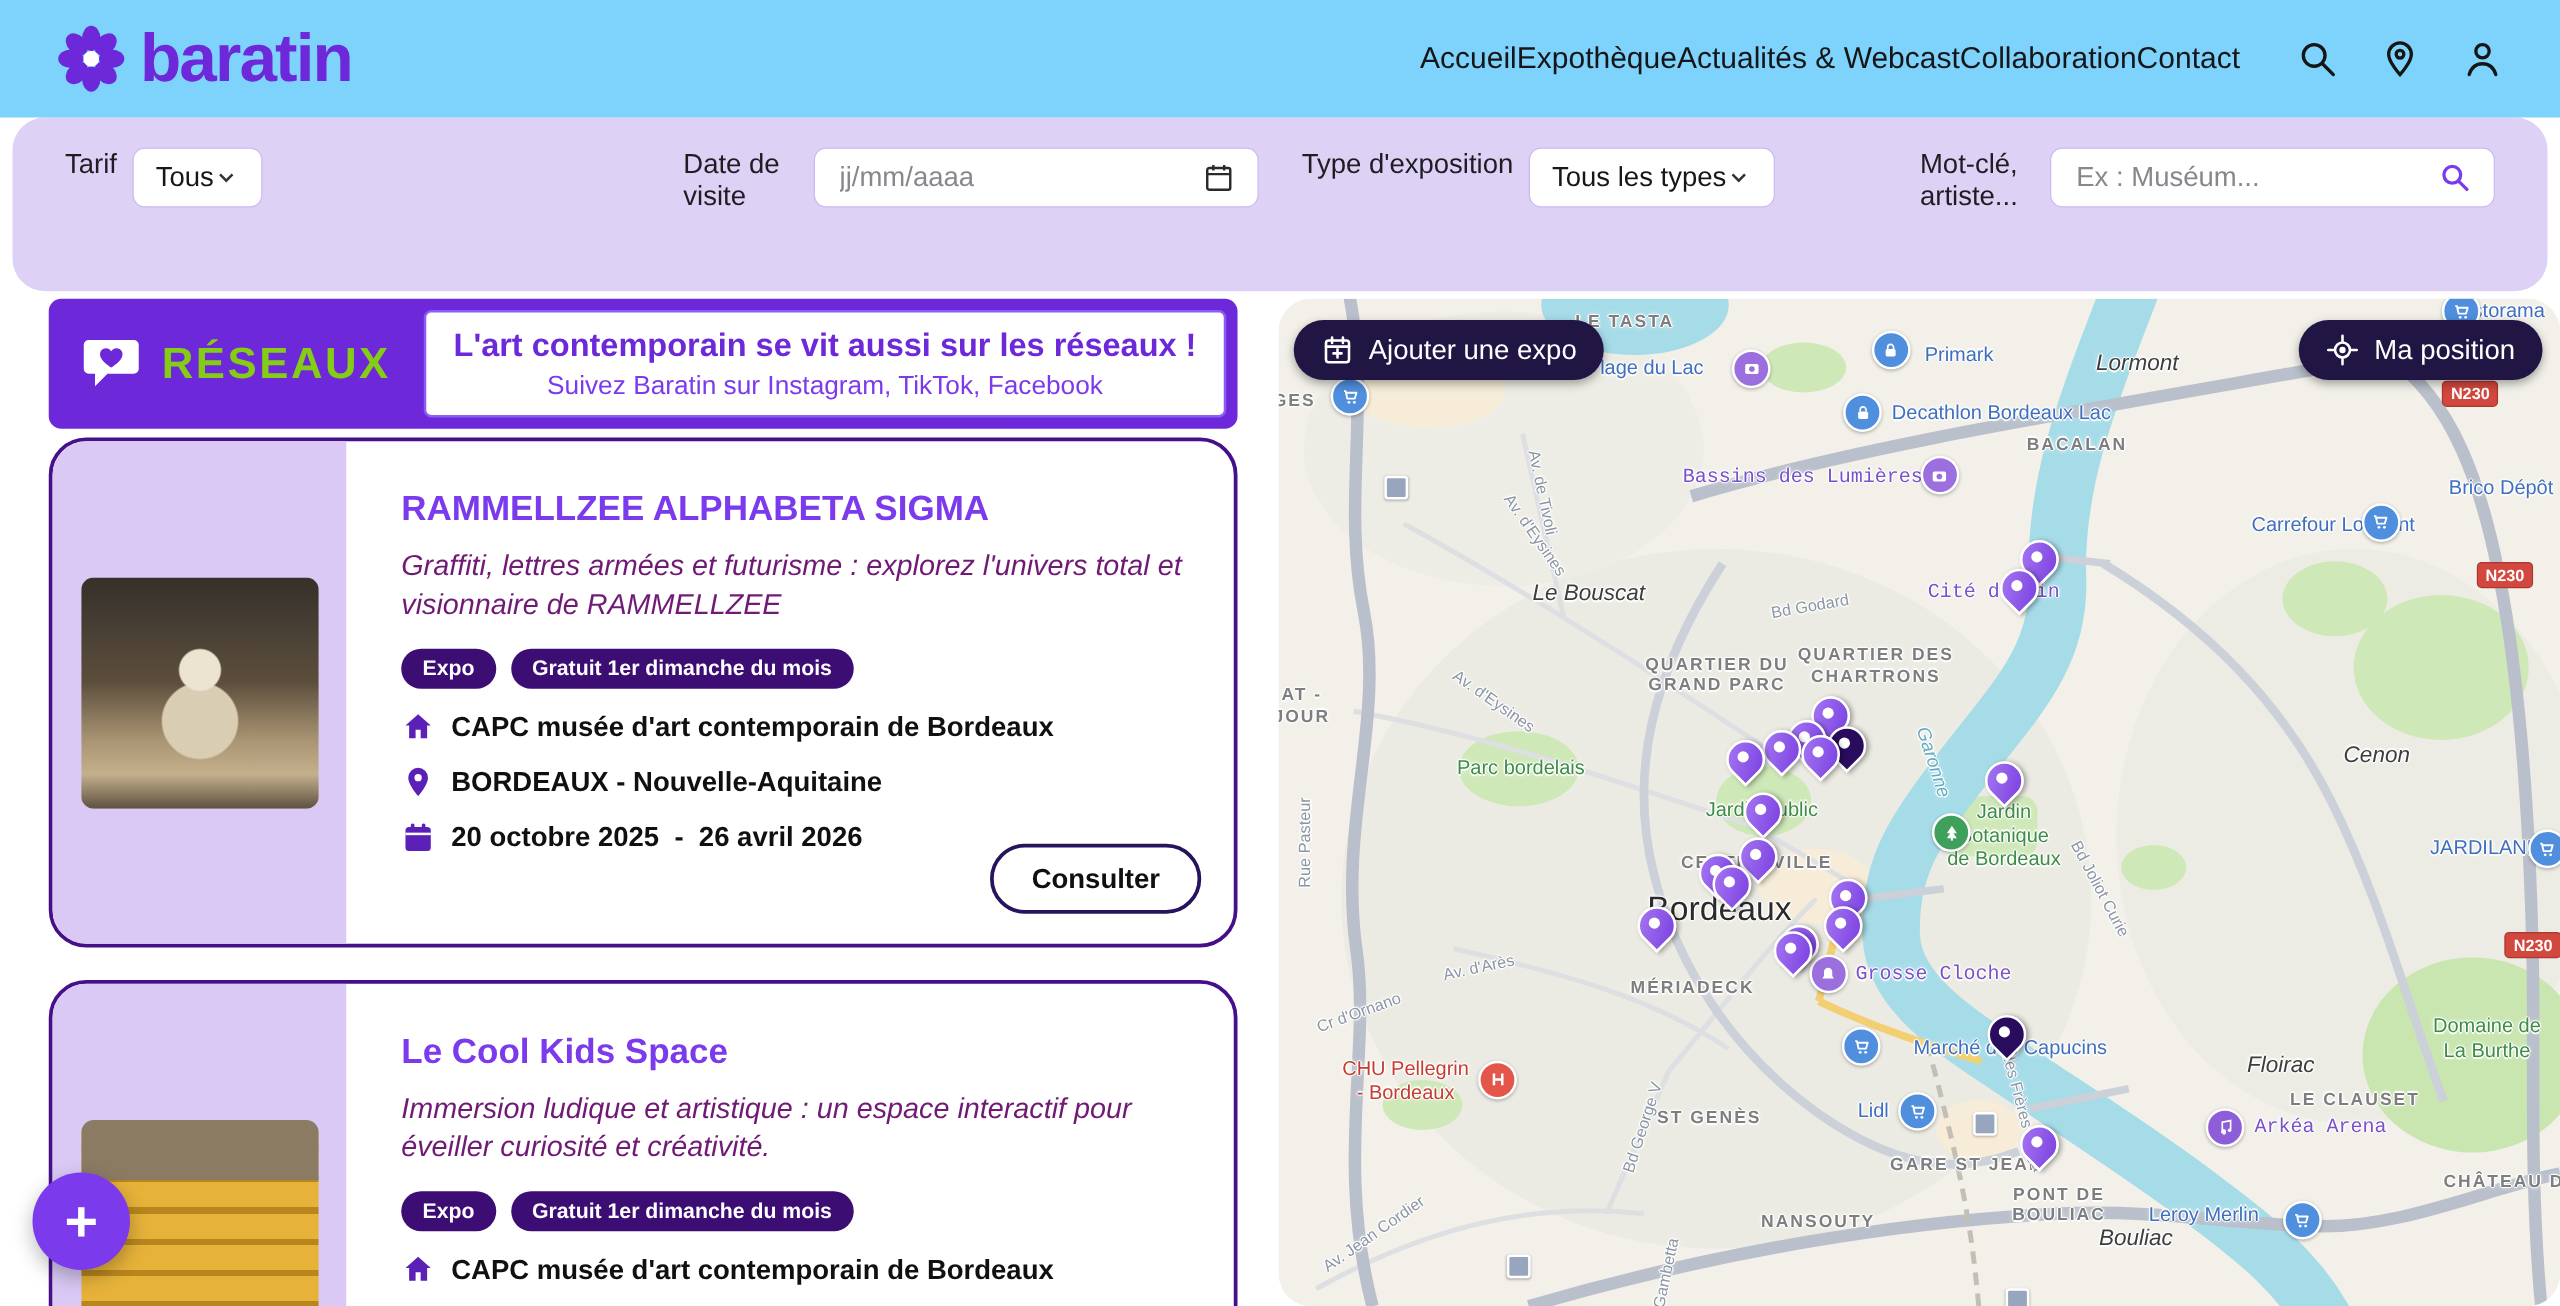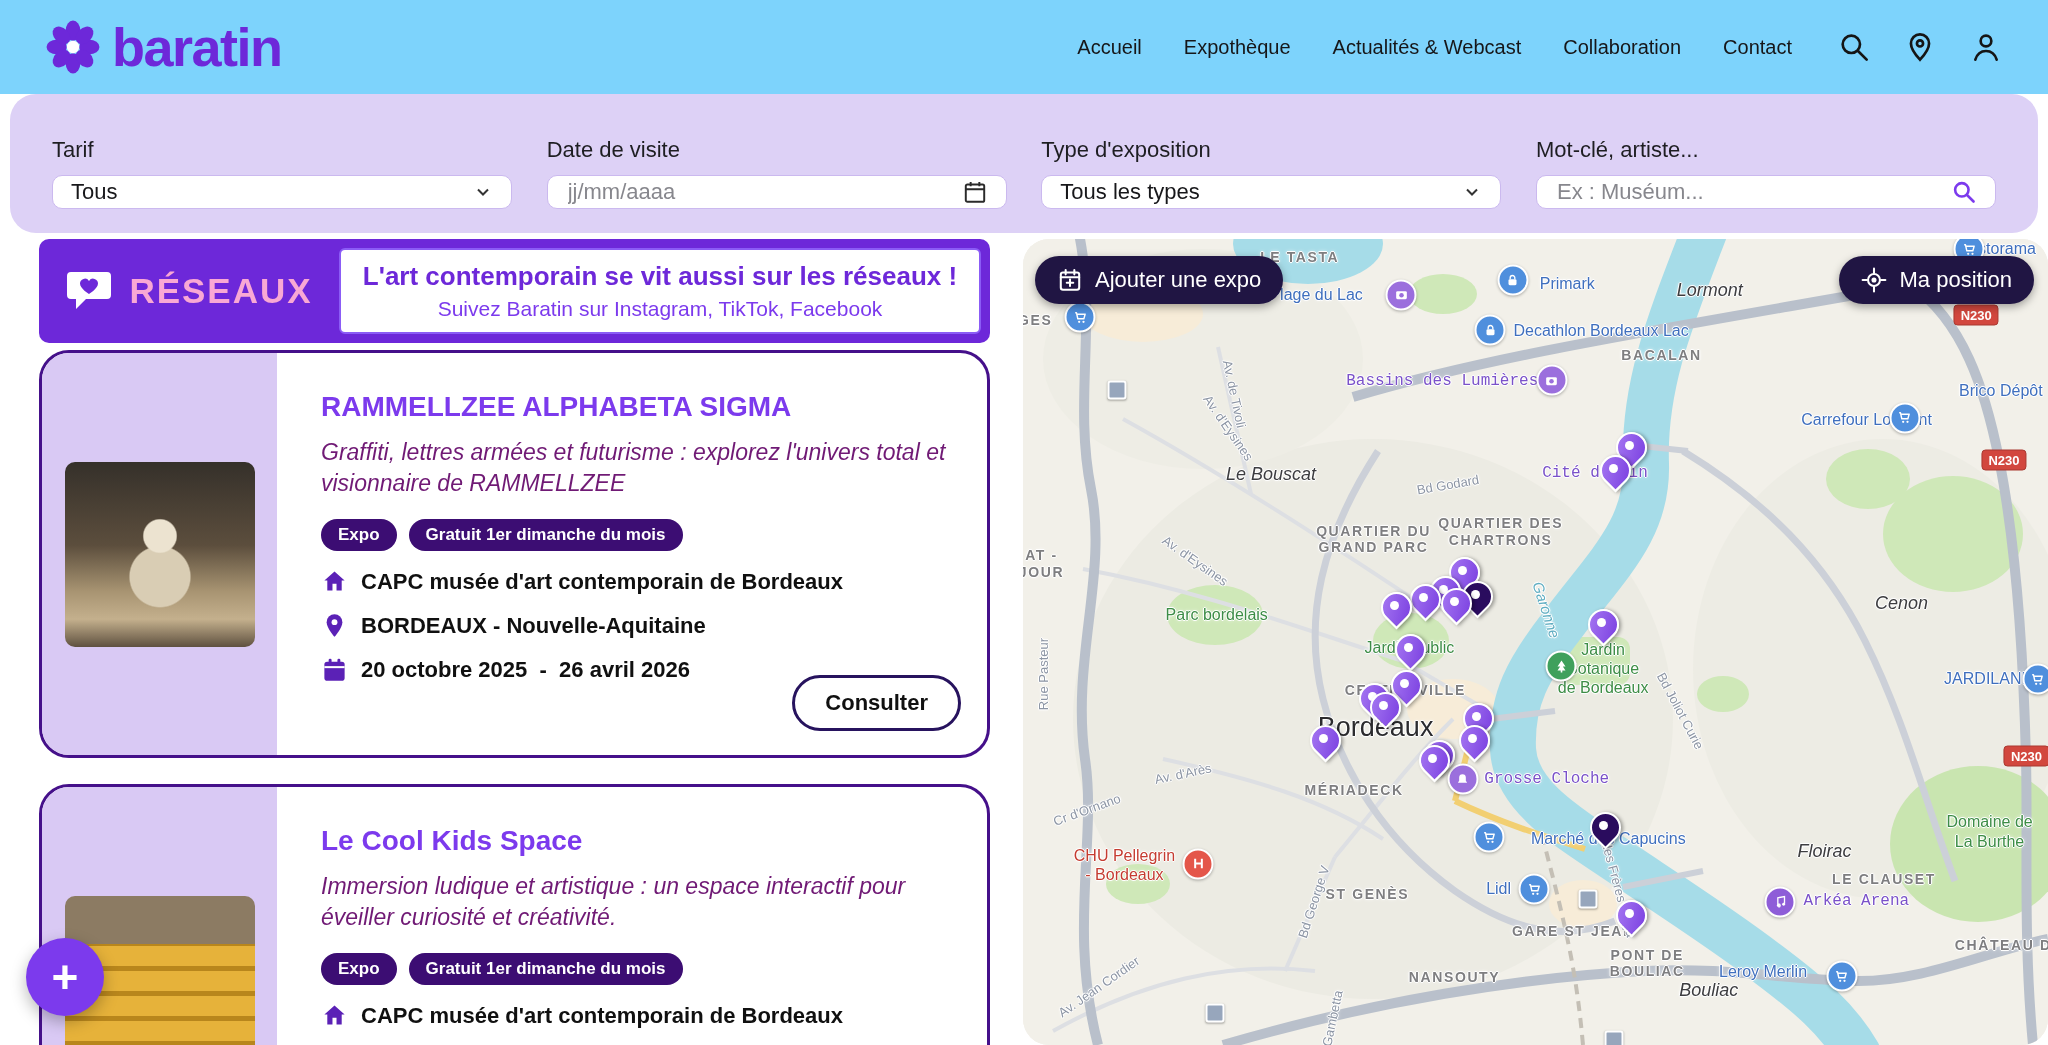--- a/index.html
+++ b/index.html
@@ -6,48 +6,48 @@
   body{
     width:2048px;height:1045px;overflow:hidden;position:relative;
     font-family:"Liberation Sans",sans-serif;background:#fff;
   }
   
   .header{position:absolute;top:0;left:0;right:0;height:94px;background:#7dd3fc;
     display:flex;align-items:center;padding:0 46px;box-sizing:border-box;z-index:30;}
   .logo{display:flex;align-items:center;gap:12px;cursor:pointer;}
   .logo-icon{width:54px;height:54px;}
   .logo-text{font-size:54px;font-weight:bold;color:#6d28d9;letter-spacing:-1.5px;}
-  .nav{margin-left:auto;display:flex;align-items:center;gap:42px;font-size:20px;color:#161618;}
+  .nav{margin-left:auto;display:flex;align-items:center;font-size:24px;color:#161618;}
   .nav-item{cursor:pointer;white-space:nowrap;}
   .header-icons{display:flex;gap:34px;margin-left:46px;align-items:center;}
   .hicon{width:32px;height:32px;cursor:pointer;}
 
   
   .filter-bar{position:absolute;top:94px;left:10px;right:10px;height:139px;background:#ddd1f6;
     border-radius:26px;z-index:25;display:flex;justify-content:space-between;
     padding:24px 42px;box-sizing:border-box;}
-  .fgroup{display:flex;flex-direction:column;gap:12px;width:460px;margin-top:19px;}
+  .fgroup{display:flex;flex-direction:row;gap:12px;width:460px;}
   .fgroup>label{font-size:22px;color:#1e1e22;}
   .fcontrol{height:48px;background:#fff;border:1px solid #cbb9ef;border-radius:10px;
     display:flex;align-items:center;padding:0 18px;font-size:22px;color:#17171a;
     box-sizing:border-box;cursor:pointer;}
   .fcontrol .grow{flex:1;}
   .fcontrol input{border:none;outline:none;background:transparent;flex:1;
     font:inherit;color:#17171a;min-width:0;}
   .fcontrol input::placeholder{color:#87878d;}
   .chevron{width:20px;height:20px;flex:none;}
   .ficon{width:26px;height:26px;flex:none;}
 
   
   .content-left{position:absolute;top:239px;left:39px;width:951px;z-index:15;}
   .banner{height:104px;background:#6d28d9;border-radius:10px;position:relative;
     display:flex;align-items:center;}
   .banner-left{width:300px;display:flex;align-items:center;justify-content:center;gap:16px;}
   .banner-icon{width:48px;height:44px;}
-  .banner-tag{color:#f9a8d4;font-weight:bold;font-size:35px;letter-spacing:2px;}
+  .banner-tag{color:#84cc16;font-weight:bold;font-size:35px;letter-spacing:2px;}
   .banner-box{position:absolute;left:300px;right:9px;top:9px;bottom:9px;background:#fff;
     border:2px solid #8b5cf6;border-radius:6px;display:flex;flex-direction:column;
     align-items:center;justify-content:center;}
   .banner-title{color:#6d28d9;font-weight:bold;font-size:26px;}
   .banner-sub{color:#7c3aed;font-size:21px;margin-top:5px;}
 
   .card{background:#fff;border:3px solid #45108a;border-radius:30px;display:flex;
     overflow:hidden;position:relative;box-sizing:border-box;}
   .card.first{margin-top:7px;height:408px;}
   .card.second{margin-top:26px;height:408px;}

